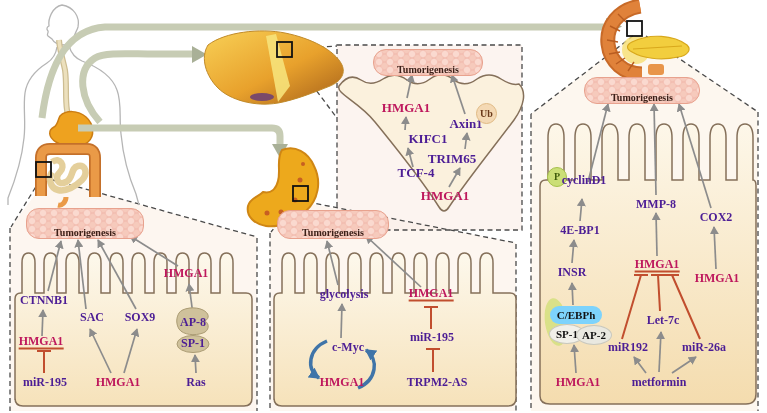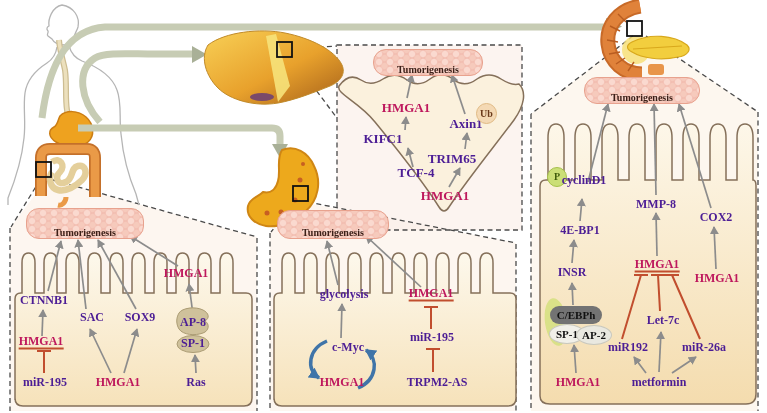--- a/index.html
+++ b/index.html
@@ -18,21 +18,21 @@
            radial-gradient(circle at 5px 4px,#f6cabc 2.6px,rgba(0,0,0,0) 3.8px);
          background-size:11px 8px;background-position:0 0,5.5px 4px;
          border:1px solid #e8a28e;border-radius:13px;
          font-weight:700;font-size:10px;color:#3c2018;}
   .chip{position:absolute;display:flex;align-items:center;justify-content:center;
         font-weight:700;line-height:1;}
   .ub{background:#f4d9b4;border:1px solid #e0ba84;border-radius:50%;
       font-size:10px;color:#6b3a1a;}
   .pp{background:#cbdf77;border:1px solid #a6c14c;border-radius:50%;
       font-size:10px;color:#3f5c0c;}
-  .cebp{background:#737373;border-radius:9px;font-size:11px;color:#111;}
+  .cebp{background:#7dd3fc;border-radius:9px;font-size:11px;color:#111;}
   .oval1{background:#f1f0e9;border:1px solid #c9c8bd;border-radius:50%;font-size:11px;color:#111;}
   .oval2{background:#e9e8e0;border:1px solid #c9c8bd;border-radius:50%;font-size:11px;color:#111;}
 </style>
 </head>
 <body>
 
 <div id="stage">
 
 <svg id="base" width="767" height="413" viewBox="0 0 767 413">
   <defs>
@@ -204,21 +204,21 @@
 <div class="lbl" style="left:193px;top:343px">SP-1</div>
 <div class="lbl purple redline" style="left:41px;top:342px">HMGA1</div>
 <div class="lbl" style="left:45px;top:382px">miR-195</div>
 <div class="lbl purple" style="left:118px;top:382px">HMGA1</div>
 <div class="lbl" style="left:196px;top:382px">Ras</div>
 
 <div class="tumor" style="left:373px;top:49px;width:108px;height:25px">
   <span>Tumorigenesis</span>
 </div>
 <div class="lbl big purple" style="left:406px;top:107px">HMGA1</div>
-<div class="lbl big" style="left:383px;top:138px">KIFC1</div>
+<div class="lbl big" style="left:428px;top:138px">KIFC1</div>
 <div class="lbl big" style="left:416px;top:172px">TCF-4</div>
 <div class="lbl big" style="left:466px;top:123px">Axin1</div>
 <div class="chip ub" style="left:476px;top:103px;width:19px;height:19px">
   <span>Ub</span>
 </div>
 <div class="lbl big" style="left:452px;top:158px">TRIM65</div>
 <div class="lbl big purple" style="left:445px;top:195px">HMGA1</div>
 
 <div class="tumor" style="left:277px;top:210px;width:110px;height:27px">
   <span>Tumorigenesis</span>

